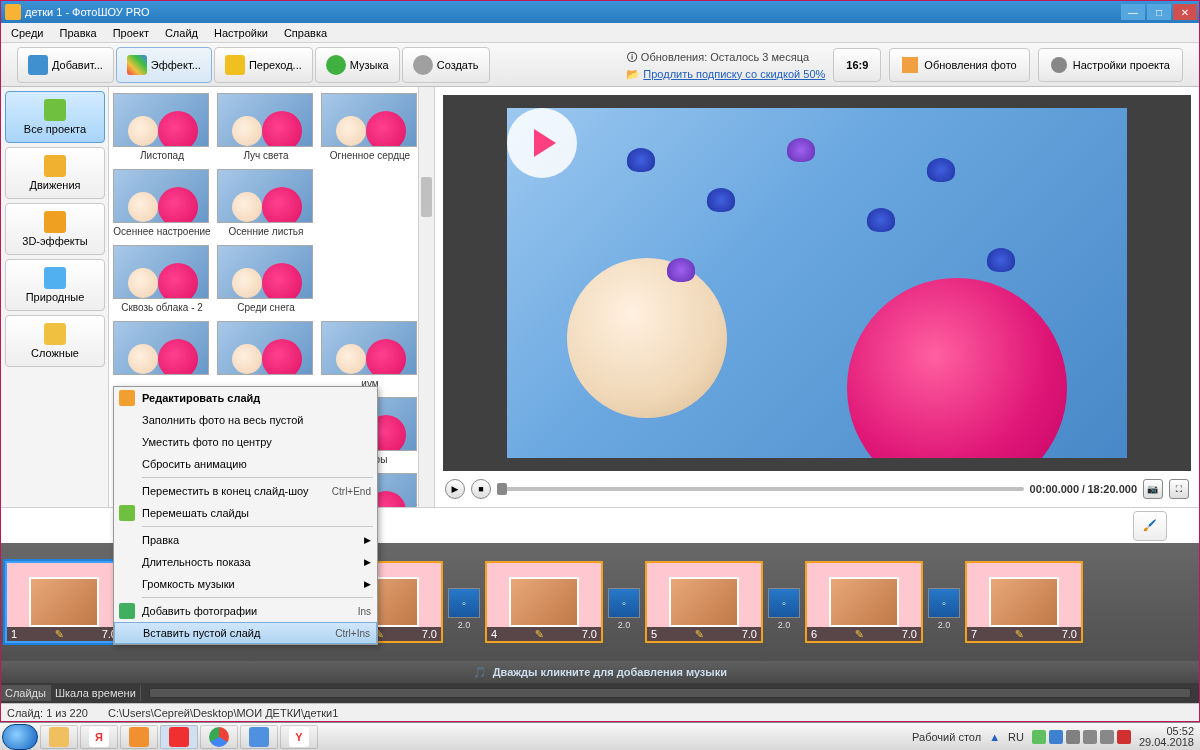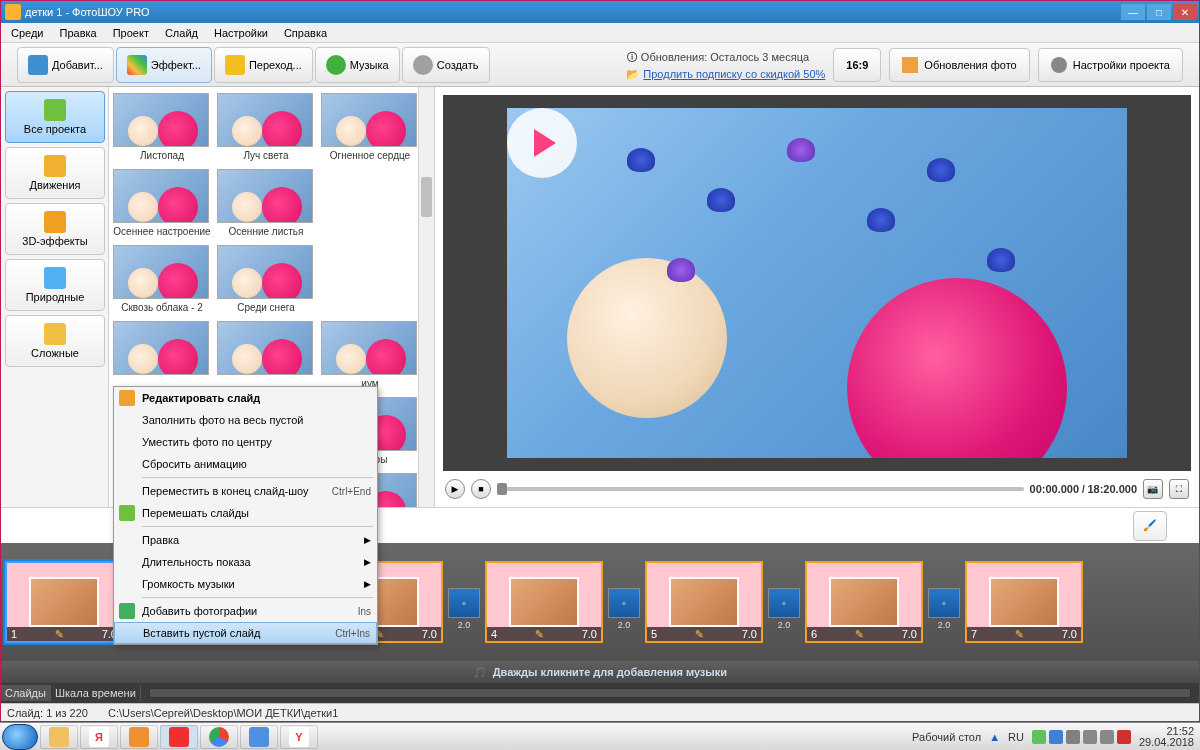--- a/index.html
+++ b/index.html
@@ -484,17 +484,17 @@
     <span>RU</span>
     <div class="trayicons">
       <div style="background:#60c060"></div>
         <div style="background:#4080d0"></div>
         <div style="background:#808080"></div>
       <div style="background:#888"></div>
         <div style="background:#888"></div>
         <div style="background:#d03030"></div>
     </div>
     <div class="clock">
-      <div>21:52</div>
+      <div>05:52</div>
         <div>29.04.2018</div>
     </div>
   </div>
 </div>
 
 </body></html>

